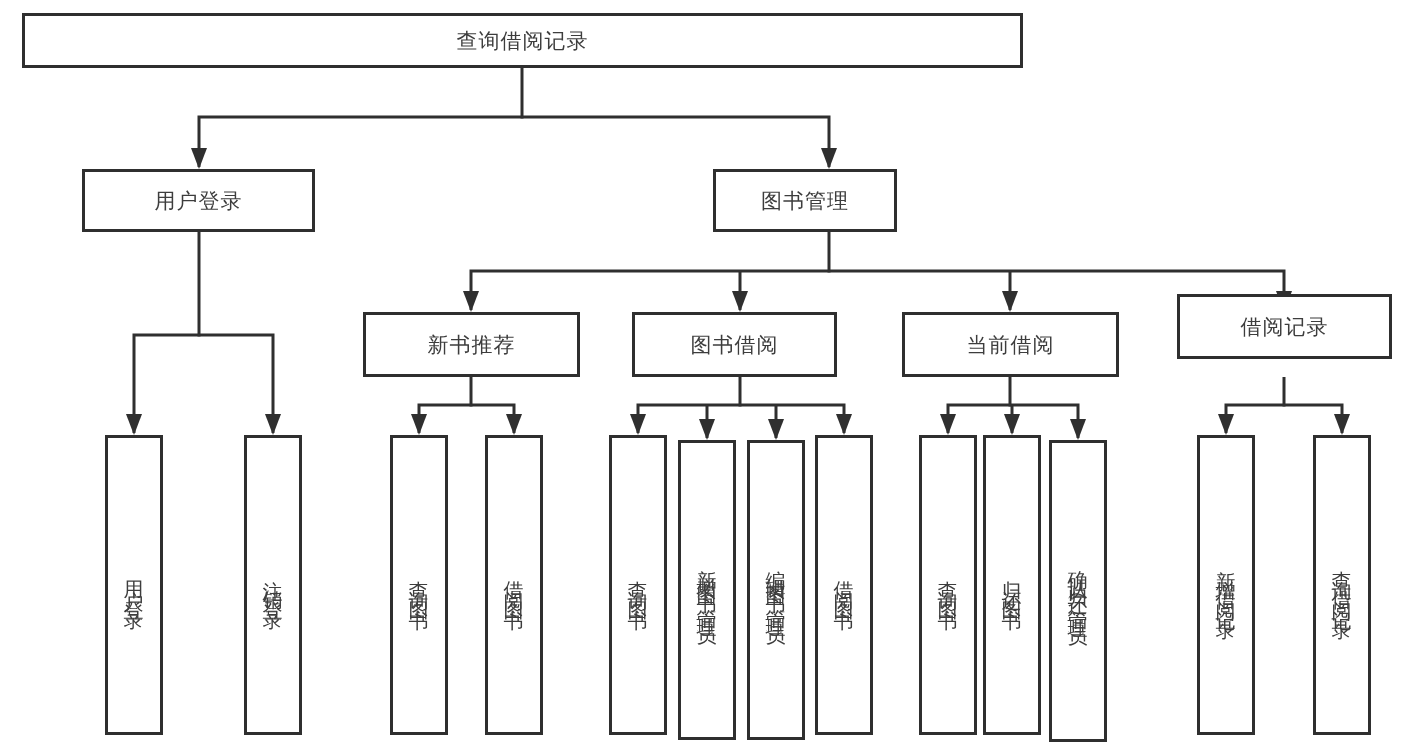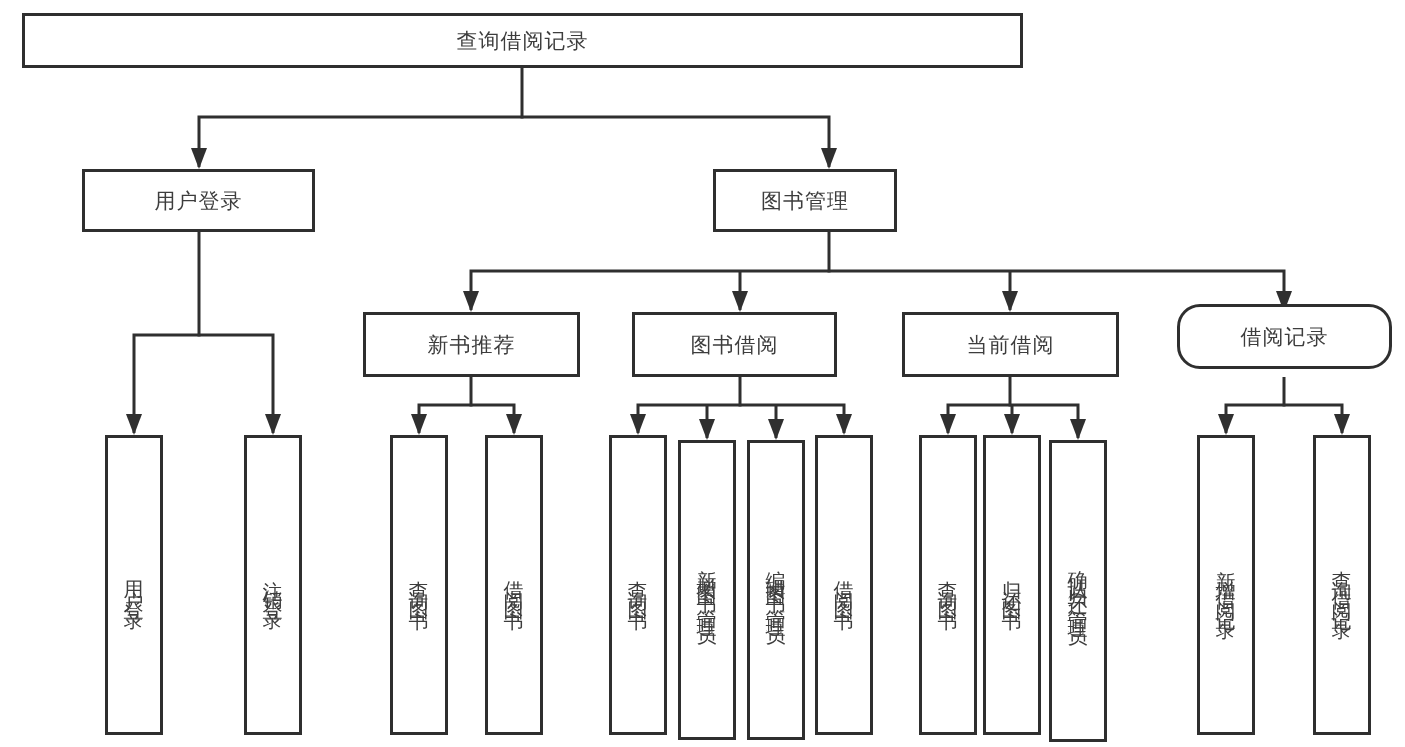--- a/index.html
+++ b/index.html
@@ -92,21 +92,21 @@
   </svg>
 
   <div class="node" style="left:22px;top:13px;width:1001px;height:55px;">查询借阅记录</div>
 
   <div class="node" style="left:82px;top:169px;width:233px;height:63px;">用户登录</div>
   <div class="node" style="left:713px;top:169px;width:184px;height:63px;">图书管理</div>
 
   <div class="node" style="left:363px;top:312px;width:217px;height:65px;">新书推荐</div>
   <div class="node" style="left:632px;top:312px;width:205px;height:65px;">图书借阅</div>
   <div class="node" style="left:902px;top:312px;width:217px;height:65px;text-align:right;">当前借阅</div>
-  <div class="node" style="left:1177px;top:304px;width:215px;height:65px;border-radius:23px;">借阅记录</div>
+  <div class="node" style="left:1177px;top:294px;width:215px;height:65px;">借阅记录</div>
 
   <div class="node v" style="left:105px;top:435px;width:58px;height:300px;">用户登录</div>
   <div class="node v" style="left:244px;top:435px;width:58px;height:300px;">注销登录</div>
 
   <div class="node v" style="left:390px;top:435px;width:58px;height:300px;">查询图书</div>
   <div class="node v" style="left:485px;top:435px;width:58px;height:300px;">借阅图书</div>
 
   <div class="node v" style="left:609px;top:435px;width:58px;height:300px;">查询图书</div>
   <div class="node v long" style="left:678px;top:440px;width:58px;height:300px;">新增图书（管理员）</div>
   <div class="node v long" style="left:747px;top:440px;width:58px;height:300px;">编辑图书（管理员）</div>

